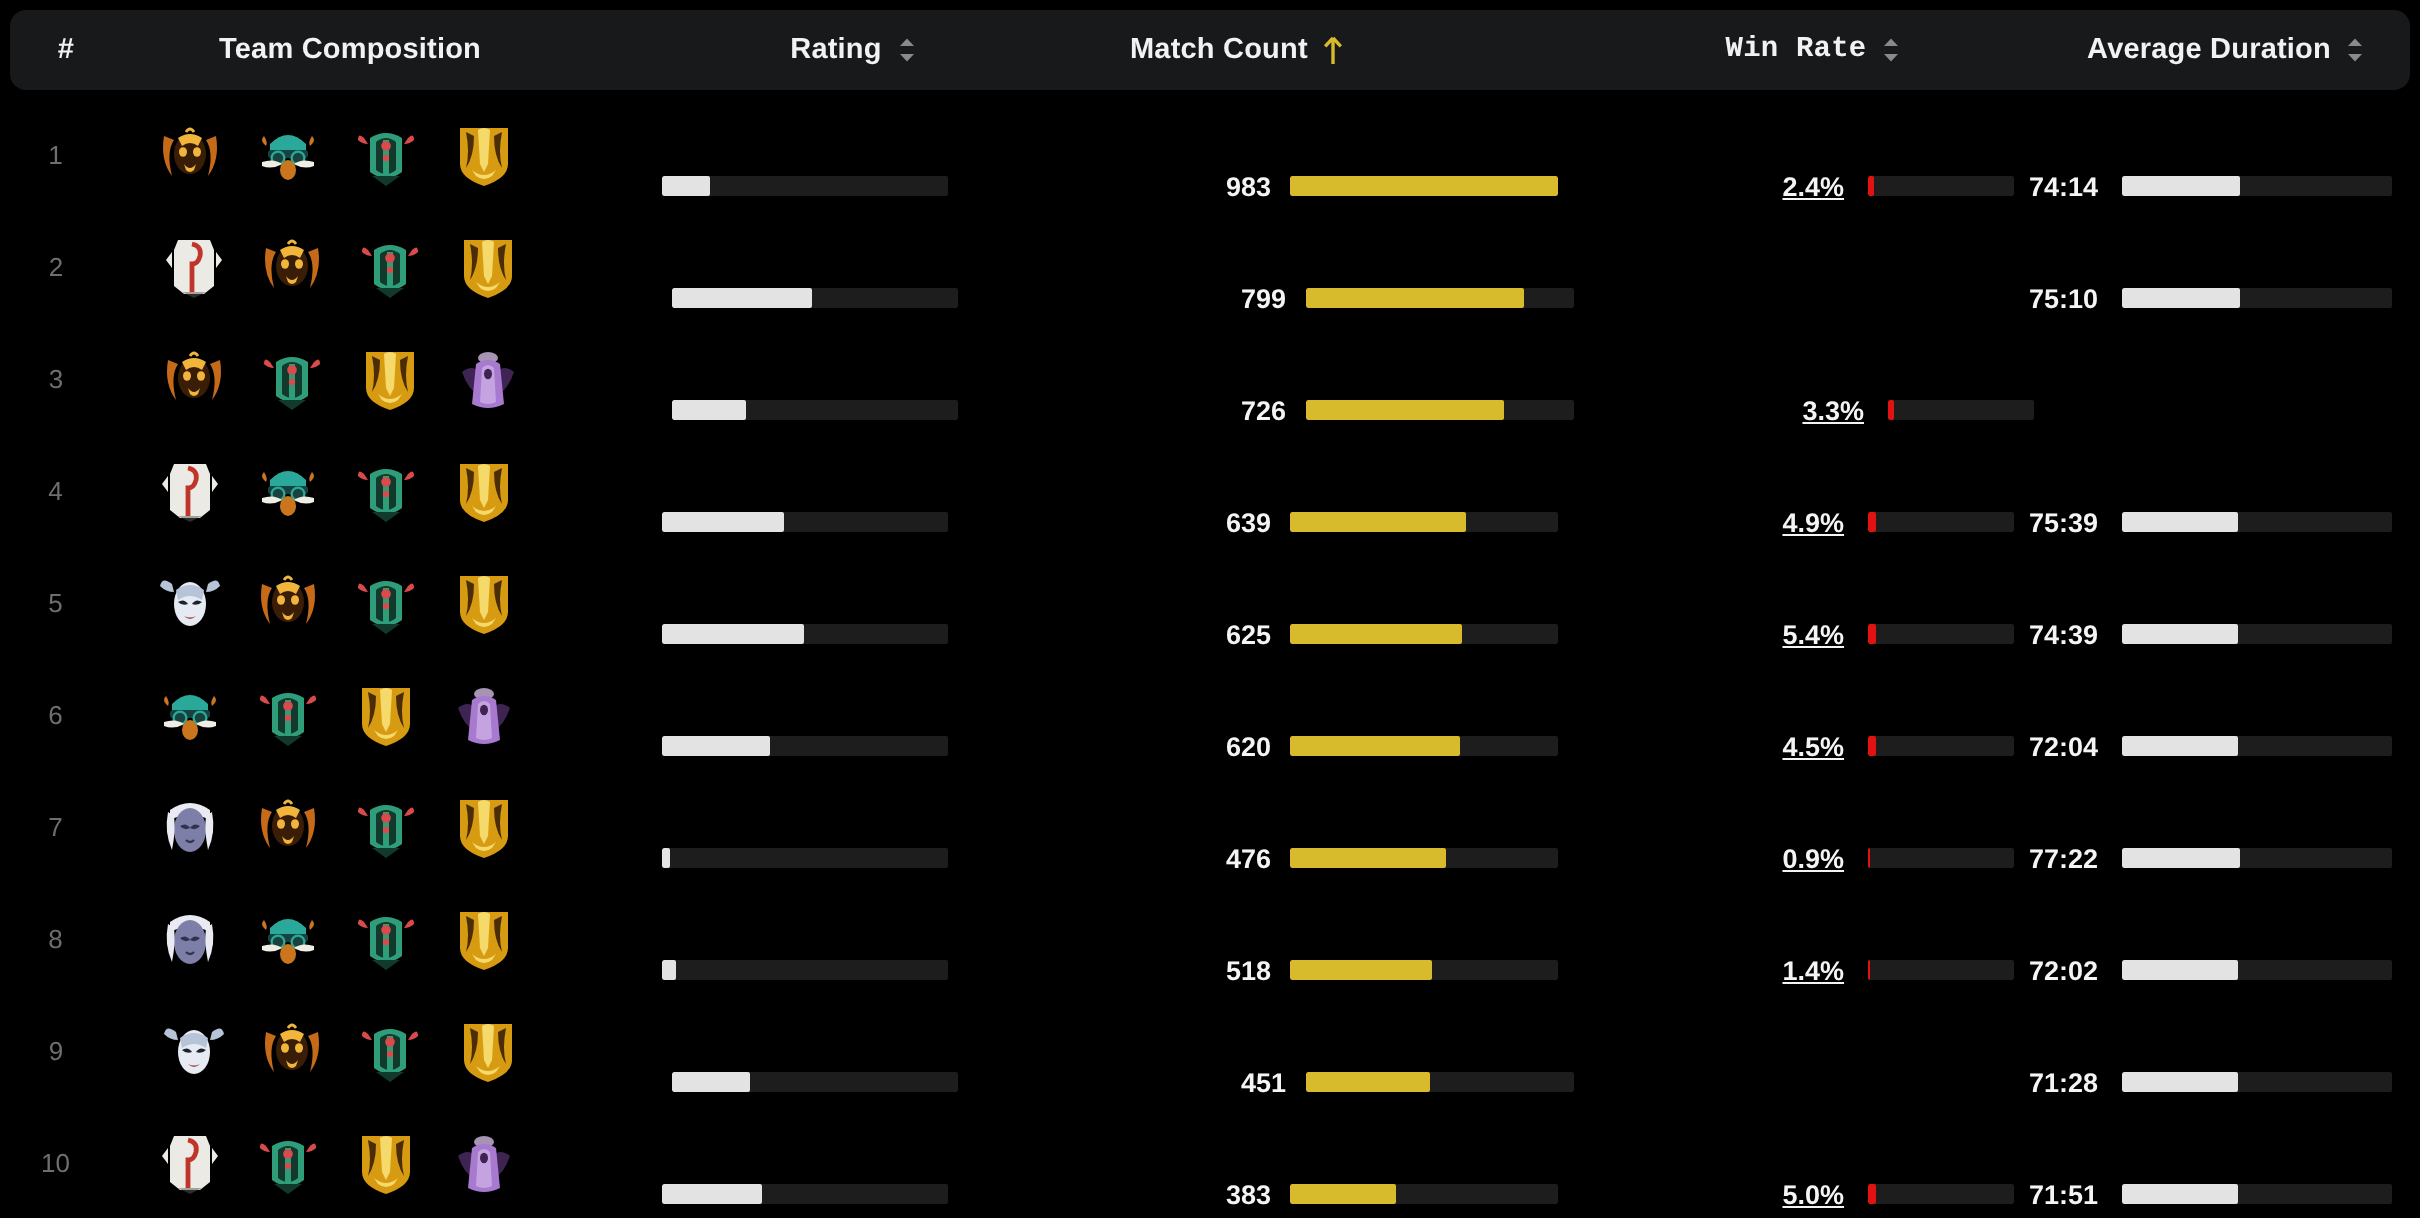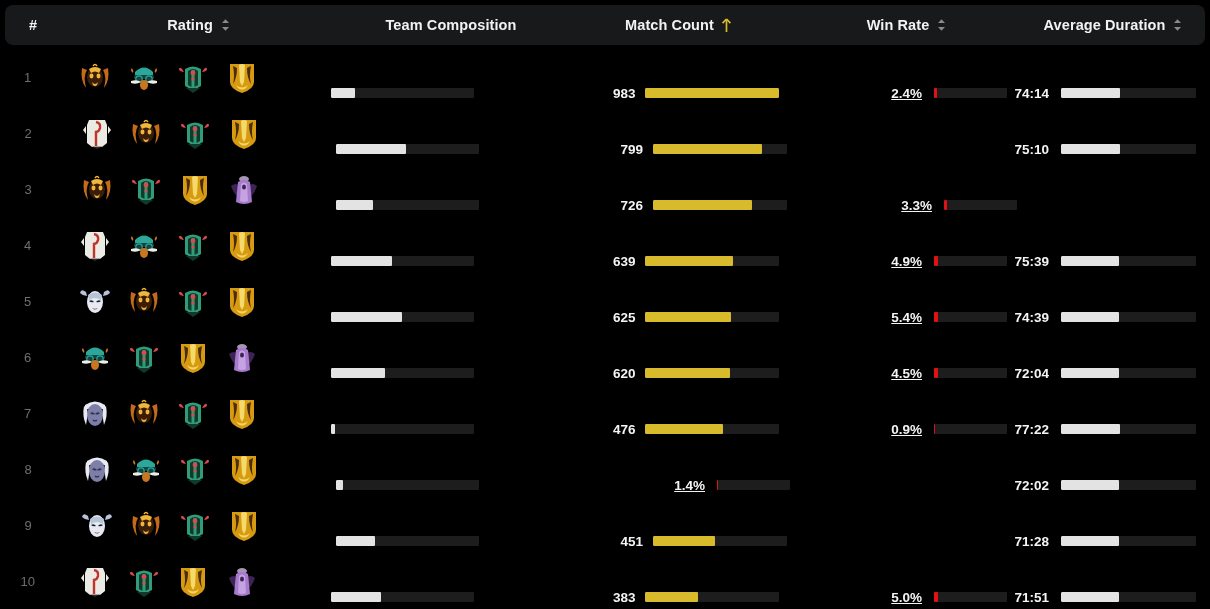--- a/index.html
+++ b/index.html
@@ -35,22 +35,22 @@
     font-size: 14.5px;
     font-weight: bold;
     color: #f2f2f2;
     letter-spacing: .1px;
     white-space: nowrap;
   }
 
   .th-rank   { width: 56px;  justify-content: center; }
   .th-team   { width: 228px; justify-content: center; }
   .th-rating { width: 276px; justify-content: center; }
-  .th-count  { width: 227px; justify-content: center; }
-  .th-win    { width: 230px; justify-content: center; }
+  .th-count  { width: 227px; justify-content: flex-start; }
+  .th-win    { width: 230px; justify-content: center; font-family: Liberation Mono, monospace; }
   .th-dur    { flex: 1;      justify-content: center; }
 
   .sort-ico {
     margin-left: 7px;
     display: inline-flex;
     align-items: center;
     line-height: 0;
   }
   .sort-ico svg { display: block; }
 
@@ -133,33 +133,33 @@
   .fill-red    { background: #e31212; }
 </style>
 </head>
 <body>
 
 <div class="table-wrap">
 
   <div class="thead">
     <div class="th th-rank">
         <span>#</span>
+      </div>
+    <div class="th th-team">
+        <span>Team Composition</span>
       </div>
     <div class="th th-rating">
       <span>Rating</span>
       <span class="sort-ico">
         <svg width="11" height="14" viewBox="0 0 11 14">
             <path d="M5.5 1.2 L9 5 H2 Z" fill="#8a8a8a"></path>
             <path d="M5.5 12.8 L9 9 H2 Z" fill="#8a8a8a"></path>
           </svg>
       </span>
     </div>
-    <div class="th th-team">
-        <span>Team Composition</span>
-      </div>
     <div class="th th-count">
       <span>Match Count</span>
       <span class="sort-ico">
         <svg width="11" height="15" viewBox="0 0 11 15">
             <path d="M5.5 1 L5.5 14" stroke="#d8bb2c" stroke-width="1.7"></path>
             <path d="M5.5 1 L1.6 5.2 M5.5 1 L9.4 5.2" stroke="#d8bb2c" stroke-width="1.7" fill="none"></path>
           </svg>
       </span>
     </div>
     <div class="th th-win">
@@ -750,20 +750,26 @@
       </svg>
           </span>
         </div>
 
     <div class="cell c-metric c-rating">
       <div class="track track-rating">
         <div class="fill fill-gray" style="width:5%"></div>
       </div>
     </div>
 
+    <div class="cell c-metric c-count">
+      <span class="val val-count">518</span>
+      <div class="track track-count">
+        <div class="fill fill-gold" style="width:53%"></div>
+      </div>
+    </div>
 
     <div class="cell c-metric c-win">
       <span class="val val-win">1.4%</span>
       <div class="track track-win">
         <div class="fill fill-red" style="width:2%"></div>
       </div>
     </div>
 
     <div class="cell c-metric c-dur">
       <span class="val val-dur">72:02</span>

